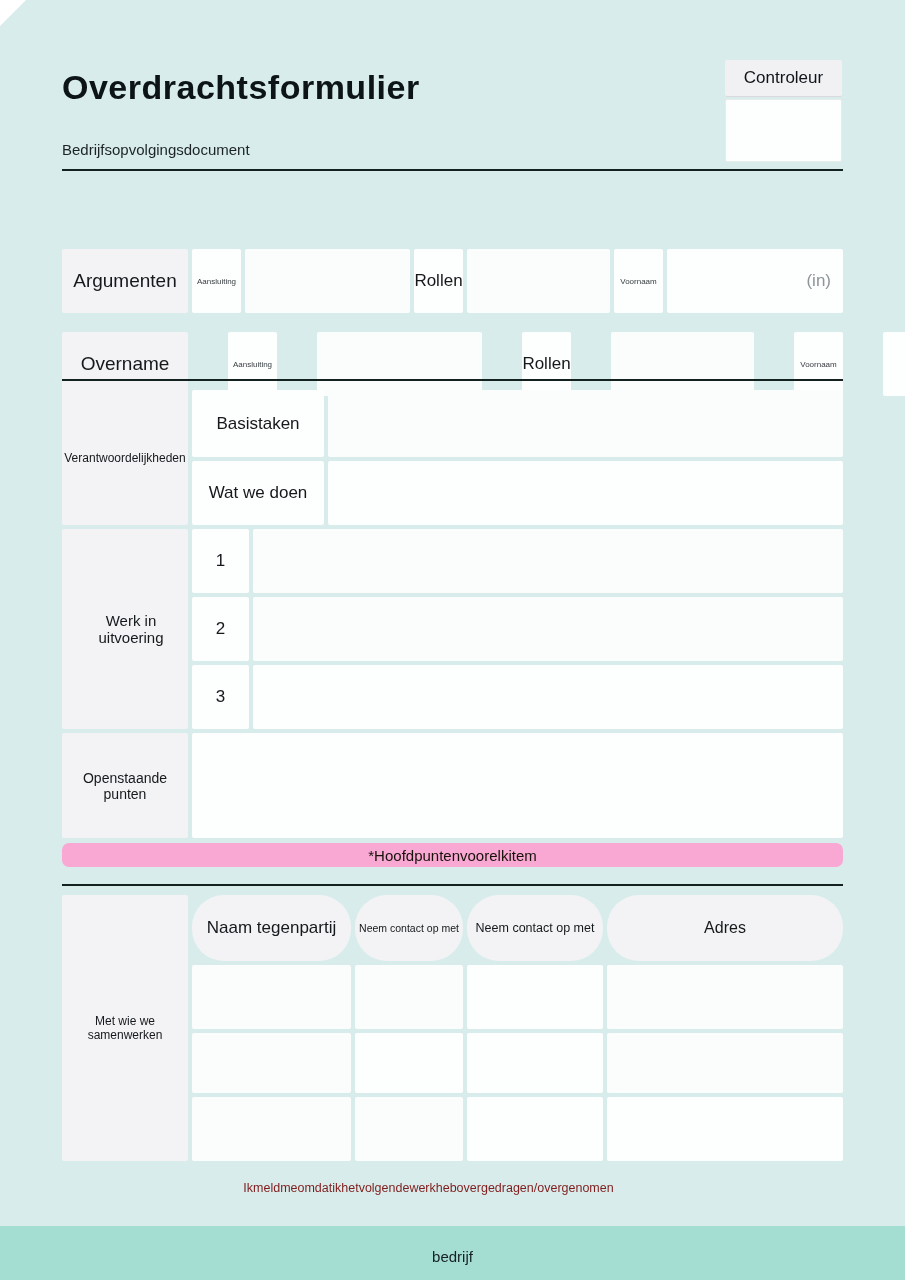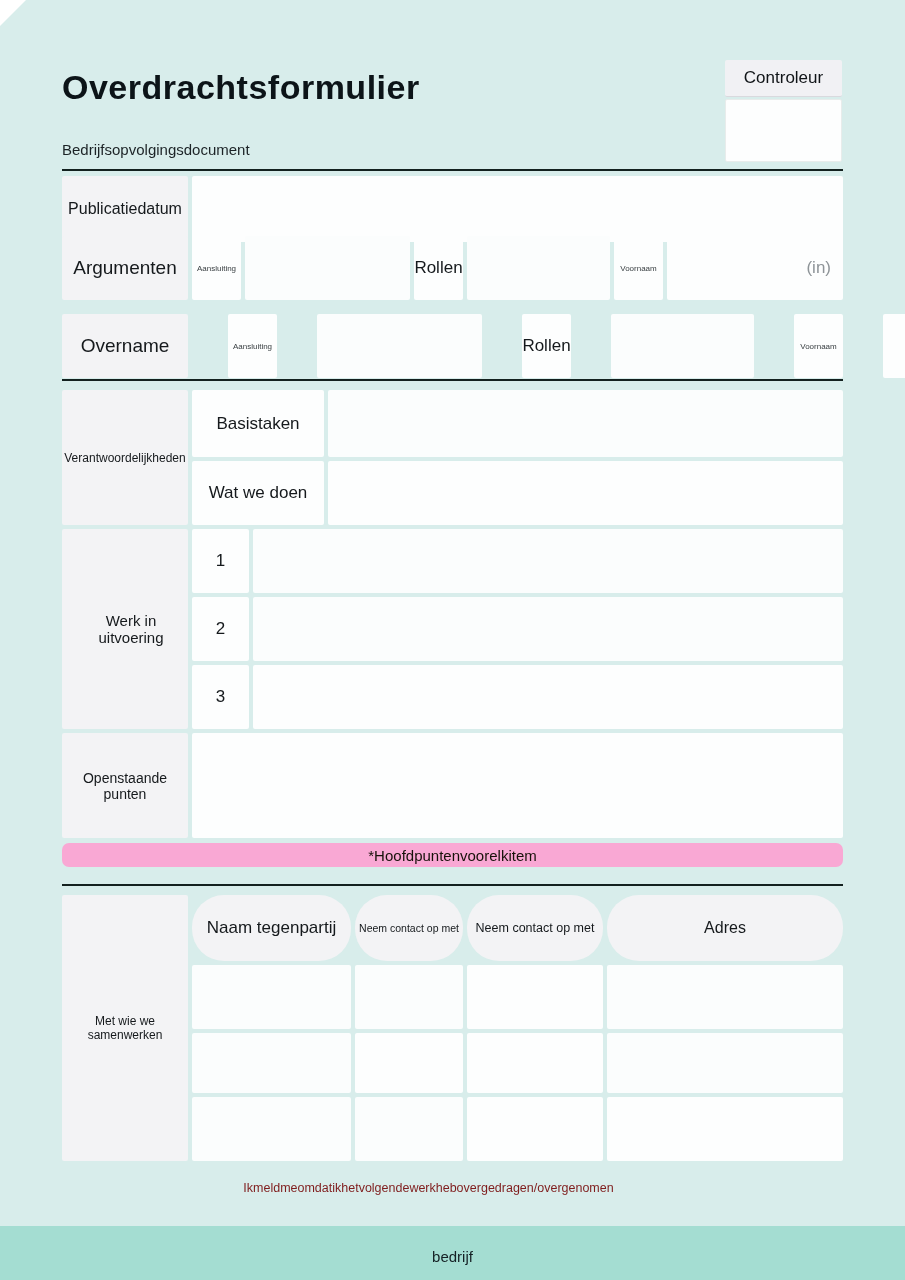--- a/index.html
+++ b/index.html
@@ -51,22 +51,22 @@
     border-radius: 2px;
     display: flex; align-items: center; justify-content: center;
     overflow: hidden;
   }
   .cell-label { background: #f3f3f5; color: #15191c; text-align: center; }
   .cell-input { background: #fdfefe; }
   .cell-input-tint { background: #fbfdfd; }
 
   
   .s1-row1 { top: 176px; width: 781px; grid-template-columns: 126px 651px; grid-template-rows: 66px; }
-  .s1-row2 { top: 236px; width: 665px; grid-template-columns: 126px 49px 165px 49px 143px 49px 176px; grid-template-rows: 64px; }
-  .s1-row3 { top: 314px; width: 685px; grid-template-columns: 126px 49px 165px 49px 143px 49px 176px; grid-template-rows: 64px; gap: 40px; }
+  .s1-row2 { top: 249px; width: 665px; grid-template-columns: 126px 49px 165px 49px 143px 49px 176px; grid-template-rows: 64px; }
+  .s1-row3 { top: 332px; width: 685px; grid-template-columns: 126px 49px 165px 49px 143px 49px 176px; grid-template-rows: 64px; gap: 40px; }
   .lbl-main { font-size: 16px; }
   .lbl-big  { font-size: 19px; }
   .lbl-tiny { font-size: 8px; color: #3b4144; background: #fdfefe; }
   .lbl-mid  { font-size: 17px; background: #fdfefe; color: #15191c; }
   .cell-in-suffix {
     justify-content: flex-end; padding-right: 12px;
     font-size: 17px; color: #8e9498;
   }
 
   
@@ -115,24 +115,20 @@
 <div class="page">
   <div class="corner-fold"></div>
 
   <h1 class="page-title">Overdrachtsformulier</h1>
   <div class="page-subtitle">Bedrijfsopvolgingsdocument</div>
   <div class="controller-label">Controleur</div>
   <div class="controller-box"></div>
 
   <div class="rule rule-1"></div>
 
-  <div class="grid s1-row1">
-    <div class="cell cell-label lbl-main">Publicatiedatum</div>
-    <div class="cell cell-input"></div>
-  </div>
 
   <div class="grid s1-row2">
     <div class="cell cell-label lbl-big">Argumenten</div>
     <div class="cell lbl-tiny">Aansluiting</div>
     <div class="cell cell-input-tint cell"></div>
     <div class="cell lbl-mid">Rollen</div>
     <div class="cell cell-input-tint"></div>
     <div class="cell lbl-tiny">Voornaam</div>
     <div class="cell cell-input cell-in-suffix">(in)</div>
   </div>

